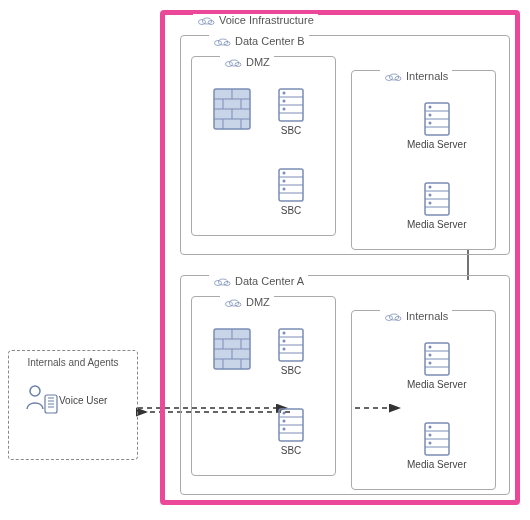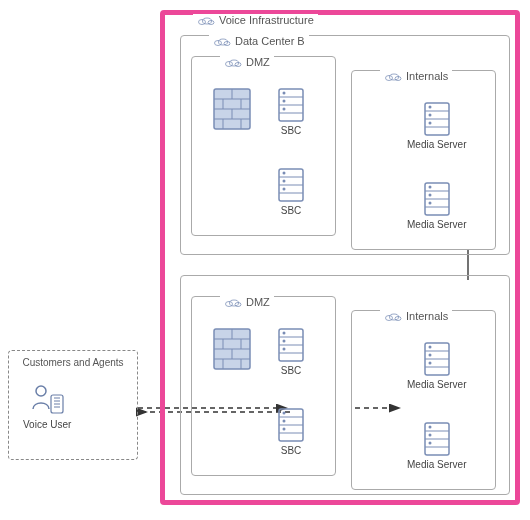--- a/index.html
+++ b/index.html
@@ -150,23 +150,23 @@
     <line x1="138" y1="408" x2="285" y2="408" stroke="#333" stroke-width="1.5" stroke-dasharray="5,4" marker-end="url(#arrowRight)"></line>
 
     <line x1="355" y1="408" x2="398" y2="408" stroke="#333" stroke-width="1.5" stroke-dasharray="5,4" marker-end="url(#arrowRight)"></line>
 
     <line x1="290" y1="412" x2="145" y2="412" stroke="#333" stroke-width="1.5" stroke-dasharray="5,4" marker-end="url(#arrowLeft)"></line>
 
     <line x1="468" y1="250" x2="468" y2="280" stroke="#444" stroke-width="1.5"></line>
   </svg>
 
   <div class="customers-box">
-    <div class="customers-label">Customers and Agents</div>
-
-    <div style="position:absolute; top:30px; left:14px; display:flex; flex-direction:column; align-items:center;justify-content:space-between;">
+    <div class="customers-label">Internals and Agents</div>
+
+    <div style="position:absolute; top:30px; left:14px; display:flex; flex-direction:row; align-items:center;justify-content:space-between;">
       <svg width="36" height="36" viewBox="0 0 36 36">
 
         <circle cx="12" cy="10" r="5" fill="none" stroke="#6a7fa8" stroke-width="1.5"></circle>
 
         <path d="M4,28 C4,20 20,20 20,28" fill="none" stroke="#6a7fa8" stroke-width="1.5"></path>
 
         <rect x="22" y="14" width="12" height="18" rx="2" fill="none" stroke="#6a7fa8" stroke-width="1.2"></rect>
         <line x1="25" y1="17" x2="31" y2="17" stroke="#6a7fa8" stroke-width="1"></line>
         <line x1="25" y1="20" x2="31" y2="20" stroke="#6a7fa8" stroke-width="1"></line>
         <line x1="25" y1="23" x2="31" y2="23" stroke="#6a7fa8" stroke-width="1"></line>
@@ -282,20 +282,28 @@
             <circle cx="7" cy="6" r="1.5" fill="#7a8db5"></circle>
             <circle cx="7" cy="14" r="1.5" fill="#7a8db5"></circle>
             <circle cx="7" cy="22" r="1.5" fill="#7a8db5"></circle>
           </svg>
           <span class="node-label">Media Server</span>
         </div>
       </div>
     </div>
 
     <div class="data-center-a">
+      <div class="box-label">
+        <svg class="cloud-icon" viewBox="0 0 36 24">
+          <ellipse cx="10" cy="16" rx="7" ry="5" fill="none" stroke="#7a8db5" stroke-width="1.5"></ellipse>
+          <ellipse cx="20" cy="14" rx="9" ry="6" fill="none" stroke="#7a8db5" stroke-width="1.5"></ellipse>
+          <ellipse cx="28" cy="17" rx="6" ry="4" fill="none" stroke="#7a8db5" stroke-width="1.5"></ellipse>
+        </svg>
+        <span>Data Center A</span>
+      </div>
 
       <div class="dmz-box">
         <div class="box-label">
           <svg class="cloud-icon" viewBox="0 0 36 24">
             <ellipse cx="10" cy="16" rx="7" ry="5" fill="none" stroke="#7a8db5" stroke-width="1.5"></ellipse>
             <ellipse cx="20" cy="14" rx="9" ry="6" fill="none" stroke="#7a8db5" stroke-width="1.5"></ellipse>
             <ellipse cx="28" cy="17" rx="6" ry="4" fill="none" stroke="#7a8db5" stroke-width="1.5"></ellipse>
           </svg>
           <span>DMZ</span>
         </div>

